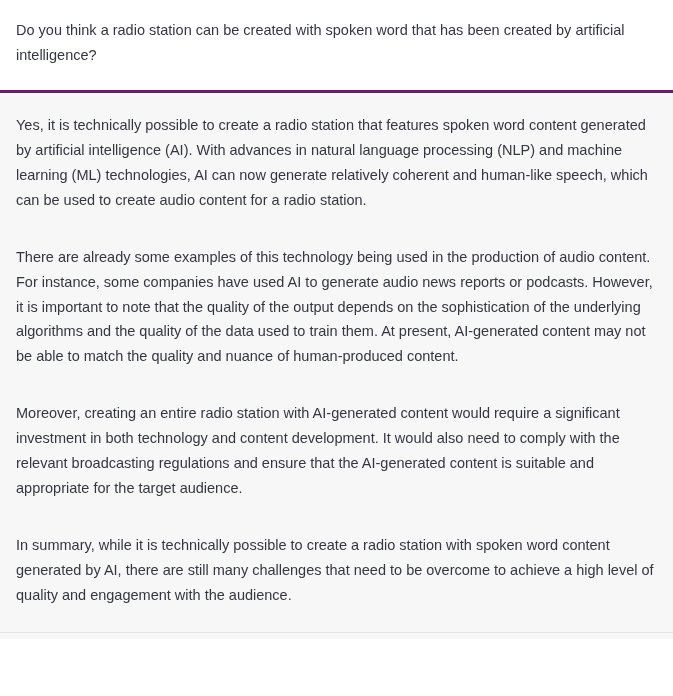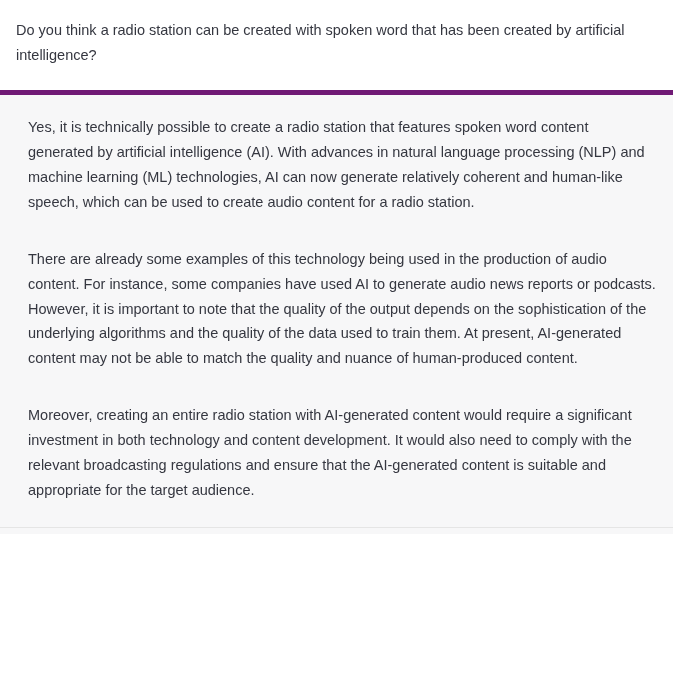--- a/index.html
+++ b/index.html
@@ -19,25 +19,25 @@
     display: flex;
     flex-direction: column;
   }
   .message {
     width: 100%;
     box-sizing: border-box;
   }
   .message-user {
     background: #ffffff;
     padding: 18px 16px 22px 16px;
-    border-bottom: 5px solid #701a75;
+    border-bottom: 3px solid #701a75;
   }
   .message-assistant {
     background: #f7f7f8;
-    padding: 20px 16px 24px 28px;
+    padding: 20px 16px 24px 16px;
     border-bottom: 1px solid #e5e5e5;
   }
   .msg-text {
     font-size: 14.5px;
     line-height: 1.72;
     color: #353740;
     margin: 0;
   }
   .msg-text + .msg-text {
     margin-top: 32px;
@@ -53,17 +53,18 @@
 <div class="conversation">
 
   <div class="message message-user">
     <p class="msg-text">Do you think a radio station can be created with spoken word that has been created by artificial intelligence?</p>
   </div>
 
   <div class="message message-assistant">
     <p class="msg-text">Yes, it is technically possible to create a radio station that features spoken word content generated by artificial intelligence (AI). With advances in natural language processing (NLP) and machine learning (ML) technologies, AI can now generate relatively coherent and human-like speech, which can be used to create audio content for a radio station.</p>
     <p class="msg-text">There are already some examples of this technology being used in the production of audio content. For instance, some companies have used AI to generate audio news reports or podcasts. However, it is important to note that the quality of the output depends on the sophistication of the underlying algorithms and the quality of the data used to train them. At present, AI-generated content may not be able to match the quality and nuance of human-produced content.</p>
     <p class="msg-text">Moreover, creating an entire radio station with AI-generated content would require a significant investment in both technology and content development. It would also need to comply with the relevant broadcasting regulations and ensure that the AI-generated content is suitable and appropriate for the target audience.</p>
+    <p class="msg-text">In summary, while it is technically possible to create a radio station with spoken word content generated by AI, there are still many challenges that need to be overcome to achieve a high level of quality and engagement with the audience.</p>
   </div>
 
   <div class="spacer"></div>
 
 </div>
 
 </body></html>

